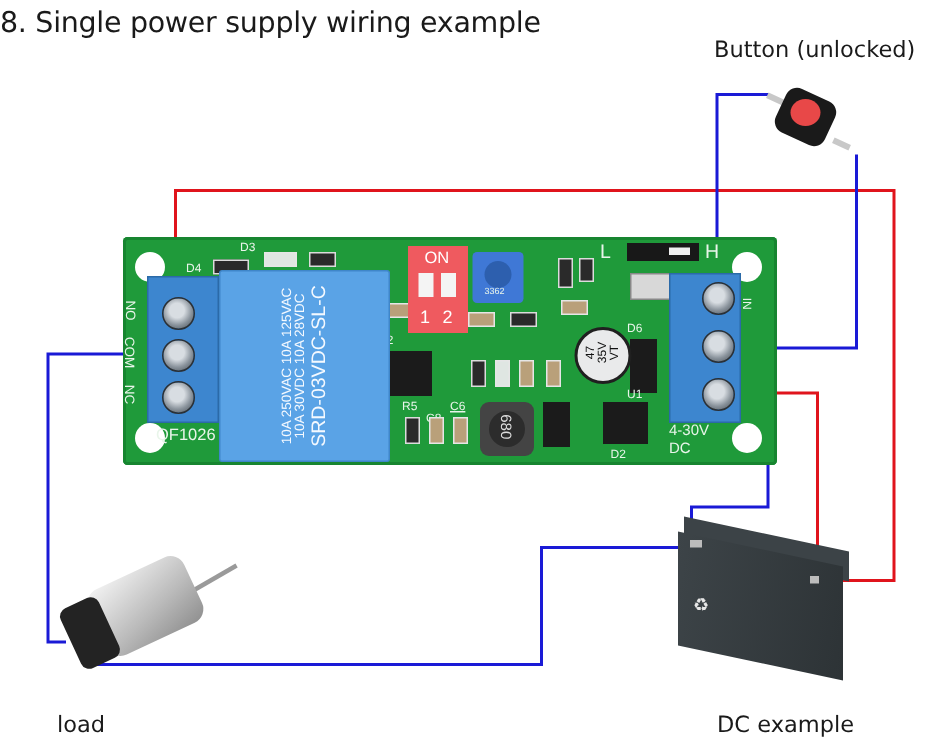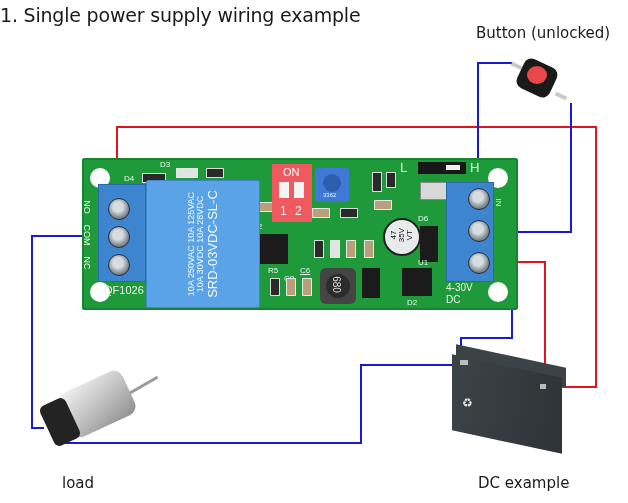--- a/index.html
+++ b/index.html
@@ -19,21 +19,21 @@
   .cap { left:383px; top:218px; width:34px; height:34px; border-radius:50%; background:#e9eaeb; border:2px solid #202020; }
   .chip { background:#1b1b1b; }
   .smd { background:#b9a07a; border:1px solid #e6e6e6; }
   .smd-dark { background:#2a2a2a; border:1px solid #dcdcdc; }
   .inductor { left:320px; top:268px; width:36px; height:36px; border-radius:6px; background:#444; }
   .jumper { left:418px; top:162px; width:48px; height:12px; background:#181818; }
 </style>
 </head>
 <body>
 
-<div class="abs title">1. Single power supply wiring example</div>
+<div class="abs title">8. Single power supply wiring example</div>
 
 <svg class="abs" style="left:0;top:0;" width="628" height="503">
 
   <polyline points="117,208 117,127 596,127 596,387 545,387" fill="none" stroke="#e0141c" stroke-width="2"></polyline>
 
   <polyline points="483,262 545,262 545,387" fill="none" stroke="#e0141c" stroke-width="2"></polyline>
 
   <polyline points="478,198 478,63 513,63" fill="none" stroke="#1a1ad6" stroke-width="2"></polyline>
 
   <polyline points="571,103 571,232 483,232" fill="none" stroke="#1a1ad6" stroke-width="2"></polyline>
@@ -149,21 +149,21 @@
 <div class="abs inductor">
   <div class="abs" style="left:6px;top:6px;width:24px;height:24px;border-radius:50%;background:#2c2c2c;"></div>
   <div class="abs silk" style="left:8px;top:11px;font-size:10px;color:#ddd;transform:rotate(90deg);">680</div>
 </div>
 
 <div class="abs" style="left:40px;top:370px;width:120px;height:80px;">
   <div class="abs" style="left:86px;top:14px;width:34px;height:3px;background:#9a9a9a;transform:rotate(-30deg);"></div>
   <div class="abs" style="left:22px;top:10px;width:70px;height:48px;background:linear-gradient(160deg,#f4f4f4,#b9b9b9 60%,#8e8e8e);border-radius:10px;transform:rotate(-25deg);"></div>
   <div class="abs" style="left:6px;top:30px;width:28px;height:44px;background:#232323;border-radius:6px;transform:rotate(-25deg);"></div>
 </div>
-<div class="abs caption" style="left:38px;top:474px;margin-left:24px;">load</div>
+<div class="abs caption" style="left:38px;top:474px;">load</div>
 
 <div class="abs" style="left:448px;top:352px;width:120px;height:92px;">
   <div class="abs" style="left:8px;top:4px;width:110px;height:20px;background:#3c4347;transform:skewY(12deg);"></div>
   <div class="abs" style="left:4px;top:14px;width:110px;height:76px;background:linear-gradient(100deg,#3d4448,#2d3336);transform:skewY(12deg);"></div>
   <div class="abs" style="left:12px;top:8px;width:8px;height:5px;background:#bcbcbc;"></div>
   <div class="abs" style="left:92px;top:32px;width:6px;height:5px;background:#bcbcbc;"></div>
   <div class="abs" style="left:14px;top:44px;color:#e8e8e8;font-size:12px;">♻</div>
 </div>
 <div class="abs caption" style="left:478px;top:474px;">DC example</div>
 

